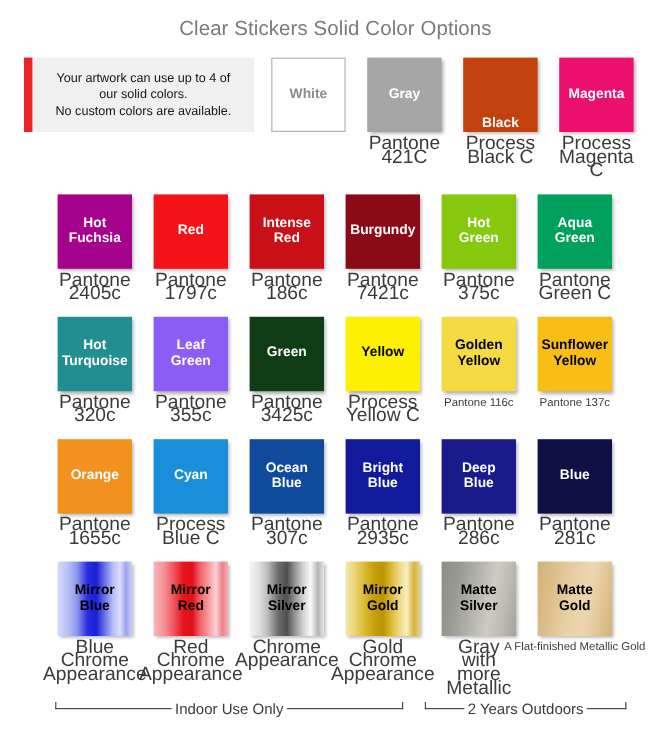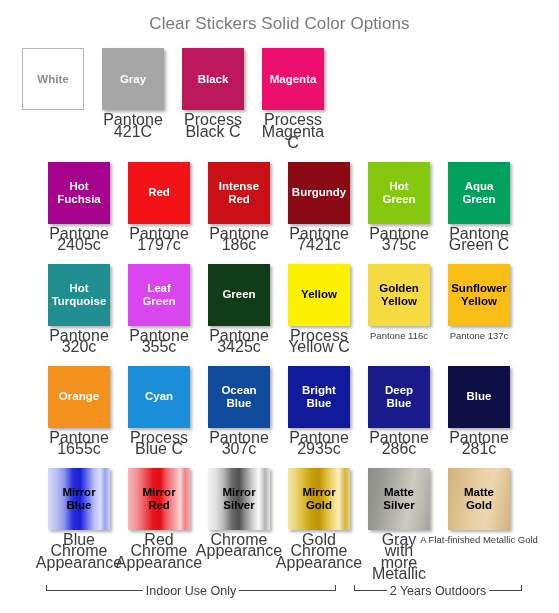--- a/index.html
+++ b/index.html
@@ -137,38 +137,43 @@
   .bracket-outdoor{width:168px;margin-left:18px;text-align:right;}
 </style>
 </head>
 <body>
 
 <h1 id="page-title">Clear Stickers Solid Color Options</h1>
 
 <div class="grid">
 
   <div class="row1">
+    <div class="callout">
+      <div class="callout-text">Your artwork can use up to 4 of
+our solid colors.
+No custom colors are available.</div>
+    </div>
 
     <div class="cell">
       <div class="swatch outlined" style="background:#ffffff;color:#8c8c8c;">
         <span>White</span>
       </div>
       <div class="caption"></div>
     </div>
 
     <div class="cell">
       <div class="swatch" style="background:#a6a6a6;color:#ffffff;">
         <span>Gray</span>
       </div>
       <div class="caption">Pantone
 421C</div>
     </div>
 
     <div class="cell">
-      <div class="swatch" style="background:#be185d;color:#ffffff;">
+      <div class="swatch" style="background:#c2410c;color:#ffffff;align-items:flex-end;">
         <span>Black</span>
       </div>
       <div class="caption">Process
 Black C</div>
     </div>
 
     <div class="cell">
       <div class="swatch" style="background:#ec0f6e;color:#ffffff;">
         <span>Magenta</span>
       </div>
@@ -232,21 +237,21 @@
       <div class="row">
         <div class="cell">
           <div class="swatch" style="background: rgb(33, 142, 146); color: rgb(255, 255, 255);">
             <span style="white-space: pre-line;">Hot
 Turquoise</span>
           </div>
           <div class="caption">Pantone
 320c</div>
         </div>
         <div class="cell">
-          <div class="swatch" style="background: #d946ef; color: rgb(255, 255, 255);">
+          <div class="swatch" style="background: #8b5cf6; color: rgb(255, 255, 255);">
             <span style="white-space: pre-line;">Leaf
 Green</span>
           </div>
           <div class="caption">Pantone
 355c</div>
         </div>
         <div class="cell">
           <div class="swatch" style="background: rgb(17, 61, 22); color: rgb(255, 255, 255);">
             <span style="white-space: pre-line;">Green</span>
           </div>

